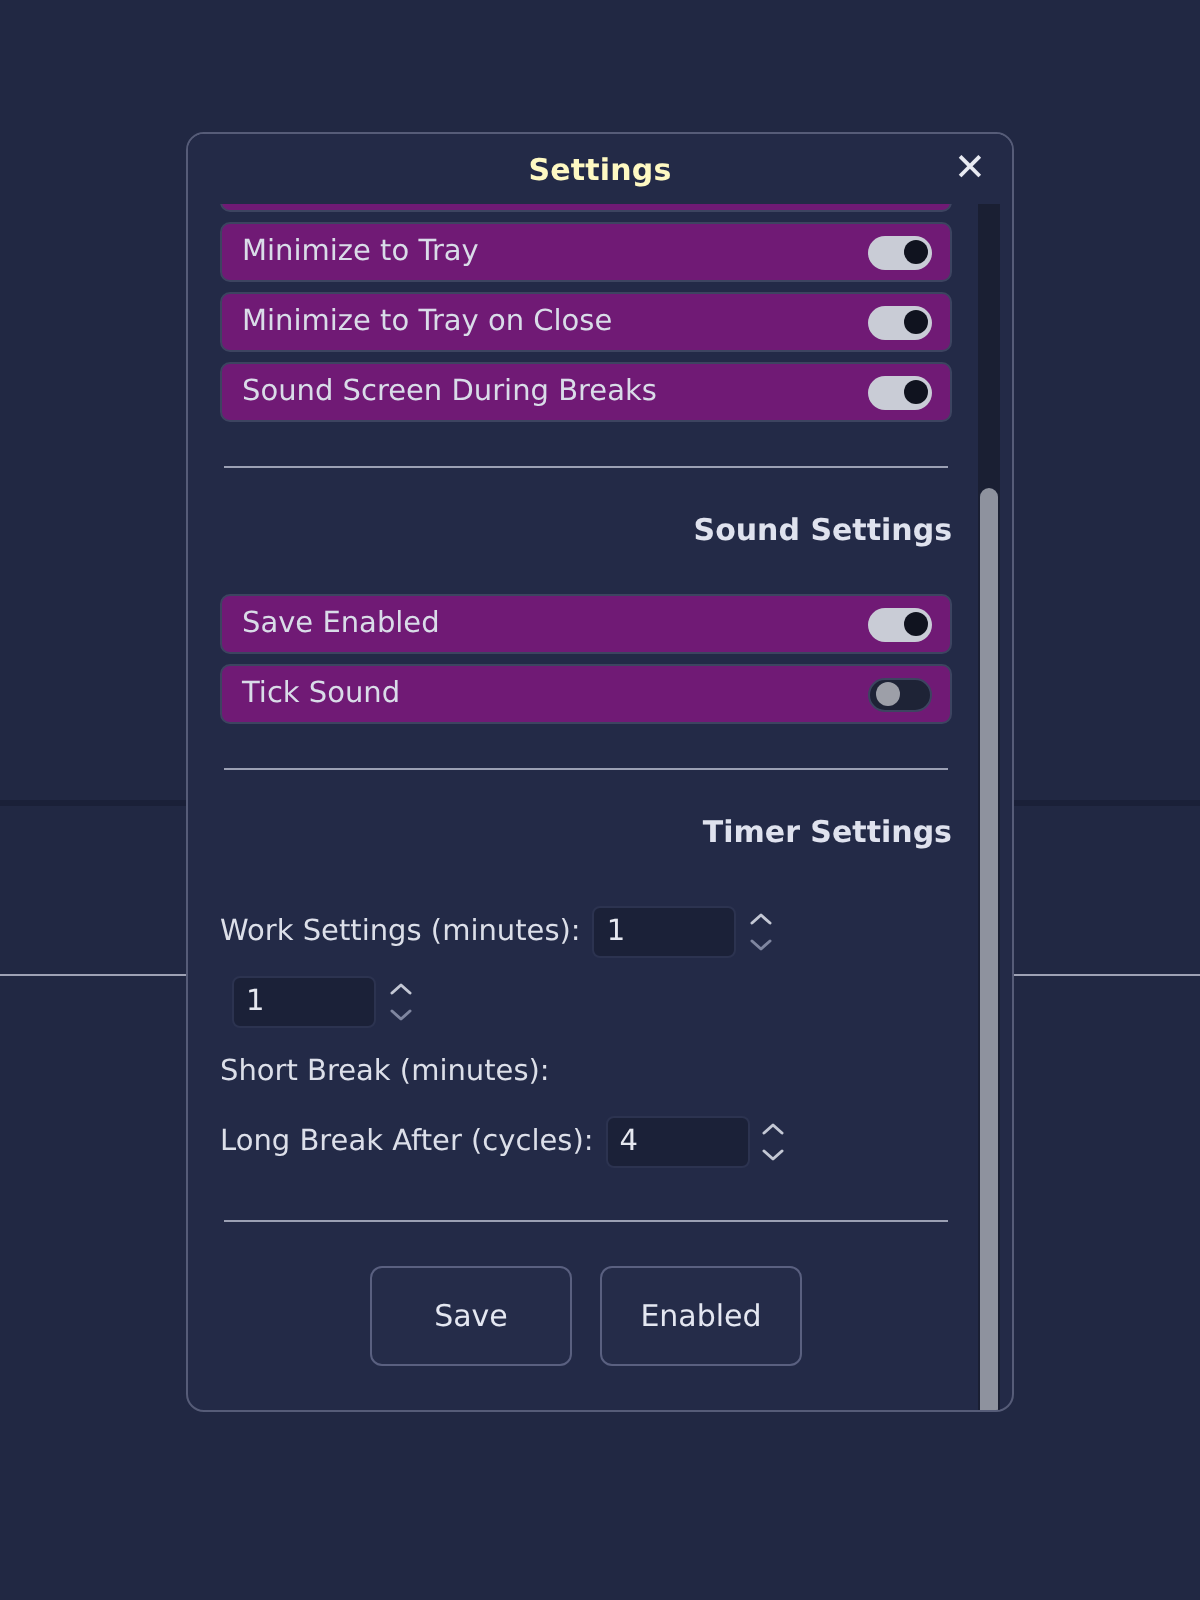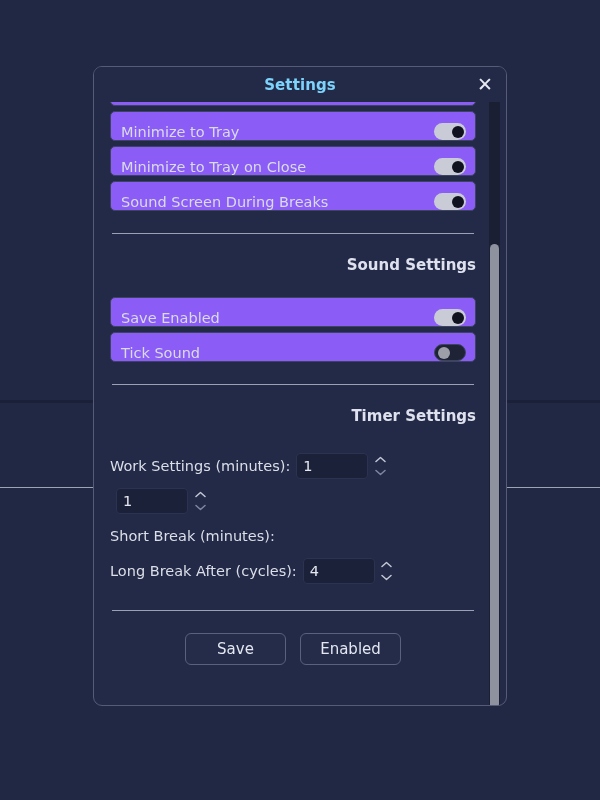--- a/index.html
+++ b/index.html
@@ -52,21 +52,21 @@
     height: 35px;
     flex: 0 0 35px;
     display: flex;
     align-items: center;
     justify-content: center;
     background: #232a47;
   }
   .dialog-title {
     font-size: 15px;
     font-weight: bold;
-    color: #7dd3fc;
+    color: #fef9c3;
     letter-spacing: .1px;
   }
   .close-btn {
     position: absolute;
     right: 10px;
     top: 50%;
     transform: translateY(-50%);
     width: 22px;
     height: 22px;
     display: flex;
@@ -93,25 +93,25 @@
     left: 0;
     top: -26px;     
     width: 398px;
     padding: 0 16px 0 16px;
   }
 
   
   .toggle-row {
     height: 30px;
     margin-bottom: 5px;
-    background: #8b5cf6;
+    background: #701a75;
     border: 1px solid #3d4460;
     border-radius: 5px;
     display: flex;
-    align-items: flex-end;
+    align-items: center;
     justify-content: space-between;
     padding: 0 9px 0 10px;
   }
   .toggle-label {
     font-size: 14.5px;
     color: #d9dce8;
   }
   .switch {
     position: relative;
     width: 32px;
@@ -198,21 +198,21 @@
   
   .btn-row {
     display: flex;
     justify-content: center;
     gap: 14px;
     margin-top: 2px;
     padding-bottom: 22px;
   }
   .btn {
     min-width: 101px;
-    height: 32px;
+    height: 50px;
     background: #252c49;
     border: 1px solid #5a6080;
     border-radius: 6px;
     color: #e4e7f1;
     font-size: 15px;
     font-family: "DejaVu Sans", "Liberation Sans", sans-serif;
     cursor: pointer;
     display: flex;
     align-items: center;
     justify-content: center;

